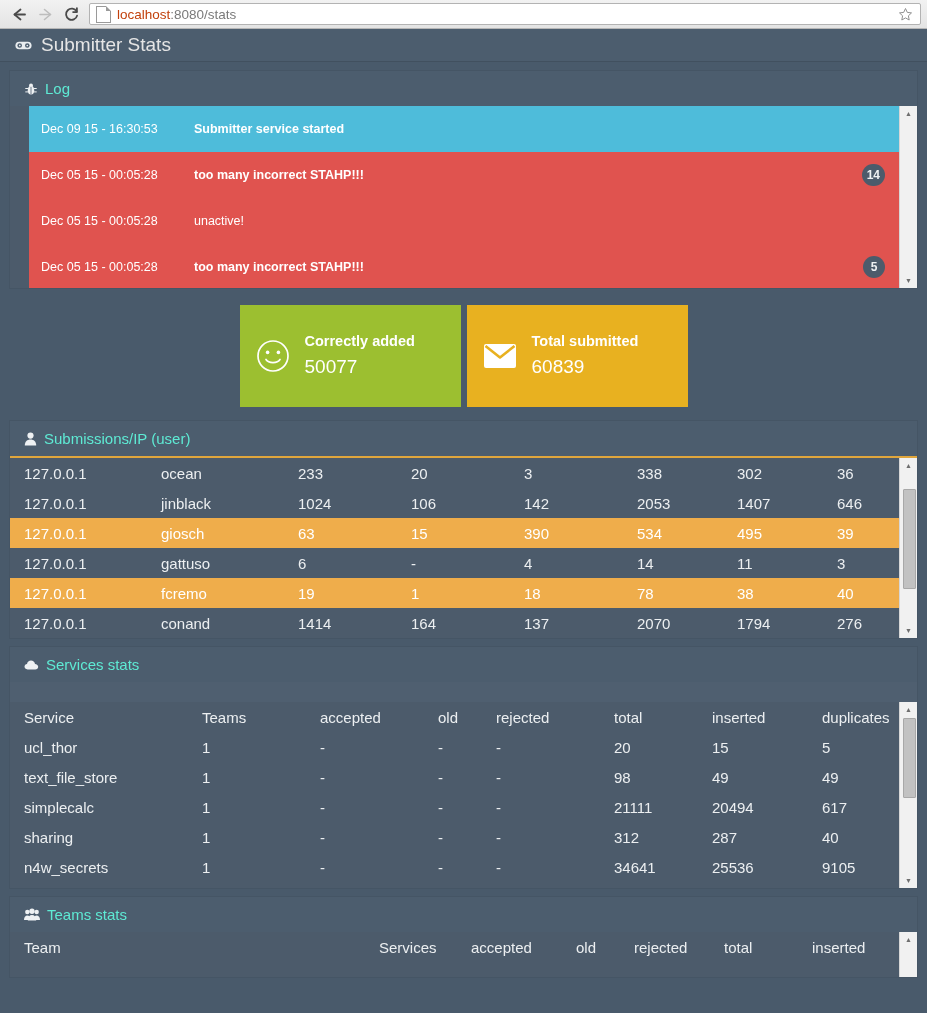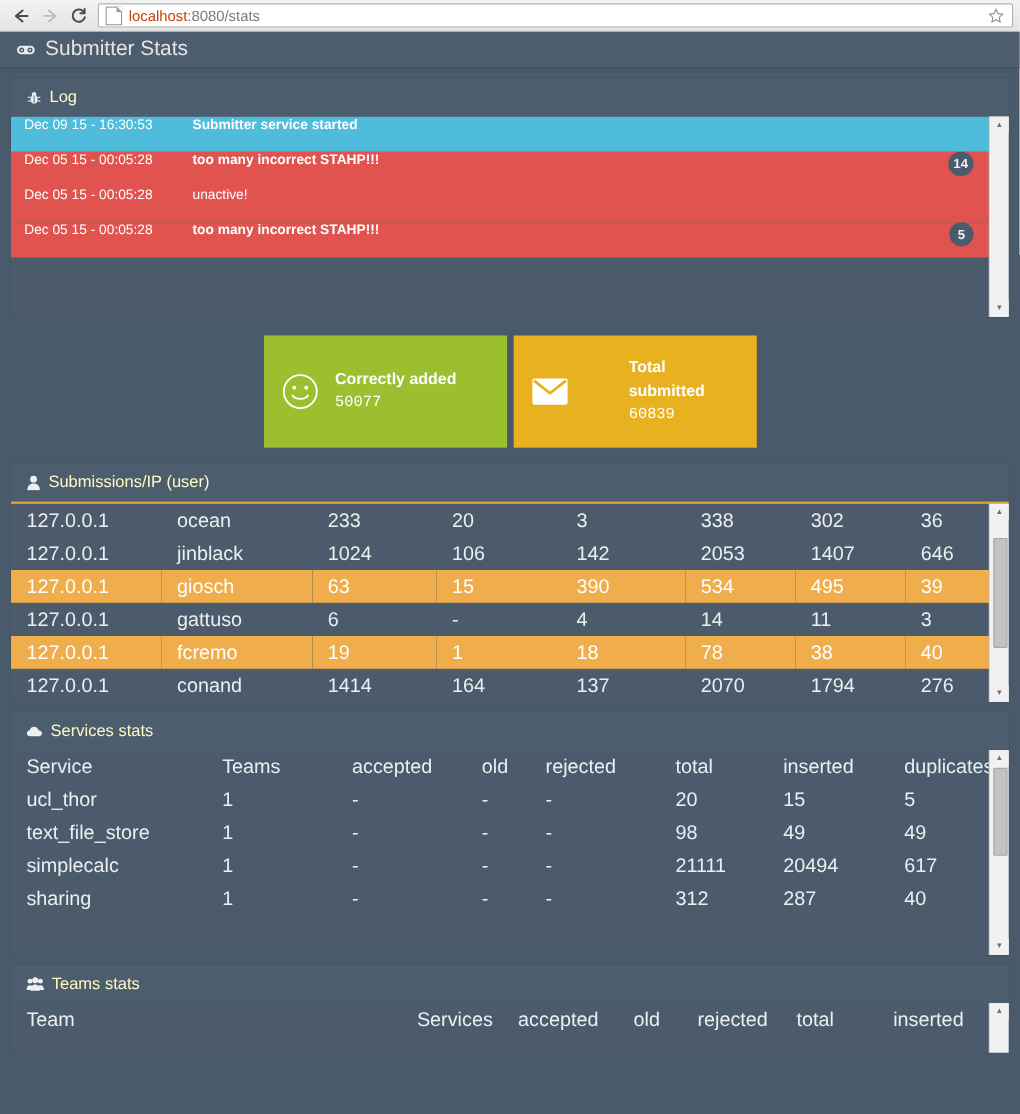--- a/index.html
+++ b/index.html
@@ -104,21 +104,21 @@
   .panel {
     background: #4f5f70;
     margin-bottom: 9px;
     box-shadow: 0 0 0 1px rgba(0,0,0,0.05);
   }
   .panel-head {
     height: 35px;
     display: flex;
     align-items: center;
     padding: 0 14px;
-    color: #fef9c3;
+    color: #5eead4;
     font-size: 15px;
     background: #4c5d6e;
   }
   .panel-head .ico { margin-right: 7px; display: flex; align-items: center; }
   .panel-body {
     position: relative;
     background: #4c5b6b;
   }
 
   
@@ -145,26 +145,28 @@
     background: #f1f1f1;
   }
   .sb-thumb {
     position: absolute;
     left: 3px; width: 11px;
     background: #c2c2c2;
     border: 1px solid #a8a8a8;
     border-radius: 1px;
   }
   .log-row {
-    height: 32px;
-    display: flex;
+    height: 46px;
+    display: flex;
+    align-items: center;
     padding: 0 12px;
     font-size: 12.5px;
     color: #ffffff;
     position: relative;
+    margin-left: 19px;
   }
   .log-row .ts { width: 153px; flex: 0 0 153px; }
   .log-row .msg { flex: 1; font-weight: bold; }
   .log-row.info { background: #4ebcda; }
   .log-row.err  { background: #e0534f; }
   .log-row .msg.plain { font-weight: normal; }
   .badge {
     min-width: 22px;
     height: 22px;
     border-radius: 11px;
@@ -197,27 +199,27 @@
     padding: 0 16px;
     box-sizing: border-box;
   }
   .card .card-ico {
     flex: 0 0 auto;
     margin-right: 15px;
     display: flex;
     align-items: center;
   }
   .card .card-title { font-size: 14.5px; font-weight: bold; line-height: 1.5; }
-  .card .card-value { font-size: 14px; line-height: 1.5; font-family: Liberation Mono, monospace; }
+  .card .card-value { font-size: 19px; line-height: 1.5; }
 
   
   table.dt {
     width: 100%;
     border-collapse: collapse;
-    font-size: 18px;
+    font-size: 15px;
     color: #eceff1;
     table-layout: fixed;
   }
   table.dt th, table.dt td {
     text-align: left;
     padding: 0 0 0 14px;
     height: 30px;
     font-weight: normal;
     white-space: nowrap;
     overflow: hidden;
@@ -334,21 +336,21 @@
           <span class="card-ico">
             <svg width="34" height="34" viewBox="0 0 34 34">
               <circle cx="17" cy="17" r="15" fill="none" stroke="#fff" stroke-width="1.7"></circle>
               <circle cx="11.6" cy="13.4" r="1.8" fill="#fff"></circle>
               <circle cx="22.4" cy="13.4" r="1.8" fill="#fff"></circle>
               <path d="M10 20.5 C12.6 24.6 21.4 24.6 24 20.5" fill="none" stroke="#fff" stroke-width="1.7" stroke-linecap="round"></path>
             </svg>
           </span>
           <span><span class="card-title">Correctly added</span><br><span class="card-value">50077</span></span>
         </div>
-        <div class="card" style="background: rgb(232, 177, 32); gap: 40px;">
+        <div class="card" style="background: rgb(232, 177, 32);">
           <span class="card-ico">
             <svg width="34" height="26" viewBox="0 0 34 26">
               <rect x="1" y="1" width="32" height="24" rx="2" fill="#fff"></rect>
               <path d="M2.5 3 L17 14.5 L31.5 3" fill="none" stroke="#e8b120" stroke-width="2.6" stroke-linejoin="round"></path>
             </svg>
           </span>
           <span><span class="card-title">Total submitted</span><br><span class="card-value">60839</span></span>
         </div>
       </div>
 
@@ -452,21 +454,21 @@
     <div class="panel">
       <div class="panel-head">
         <span class="ico">
           <svg width="15" height="12" viewBox="0 0 15 12" aria-hidden="true">
             <path d="M3.6 10.4 C1.6 10.4 0.5 9.1 0.5 7.6 C0.5 6.2 1.6 5 3 4.9 C3.3 3 5 1.6 7 1.6 C9 1.6 10.7 3 11 4.9 C12.8 5 14.2 6.2 14.2 7.7 C14.2 9.2 13 10.4 11.2 10.4 Z" fill="#eef1f3"></path>
           </svg>
         </span>
         <span>Services stats</span>
       </div>
       <div class="panel-body">
-        <div class="scrollwrap" style="height:186px;">
+        <div class="scrollwrap" style="height:186px;margin-top:20px;">
           <div class="scrollcontent">
             <table class="dt">
               <colgroup>
                 <col style="width:178px">
                   <col style="width:118px">
                   <col style="width:118px">
                 <col style="width:58px">
                   <col style="width:118px">
                   <col style="width:98px">
                 <col style="width:110px">
@@ -517,20 +519,30 @@
                   </tr>
                   <tr>
                     <td>sharing</td>
                     <td>1</td>
                     <td>-</td>
                     <td>-</td>
                     <td>-</td>
                     <td>312</td>
                     <td>287</td>
                     <td>40</td>
+                  </tr>
+                  <tr>
+                    <td>n4w_secrets</td>
+                    <td>1</td>
+                    <td>-</td>
+                    <td>-</td>
+                    <td>-</td>
+                    <td>34641</td>
+                    <td>25536</td>
+                    <td>9105</td>
                   </tr>
                 </tbody>
             </table>
           </div>
           <div class="scrollbar">
             <div class="sb-arrow">▲</div>
             <div class="sb-thumb" style="top:16px; height:78px;"></div>
             <div class="sb-arrow">▼</div>
           </div>
         </div>

